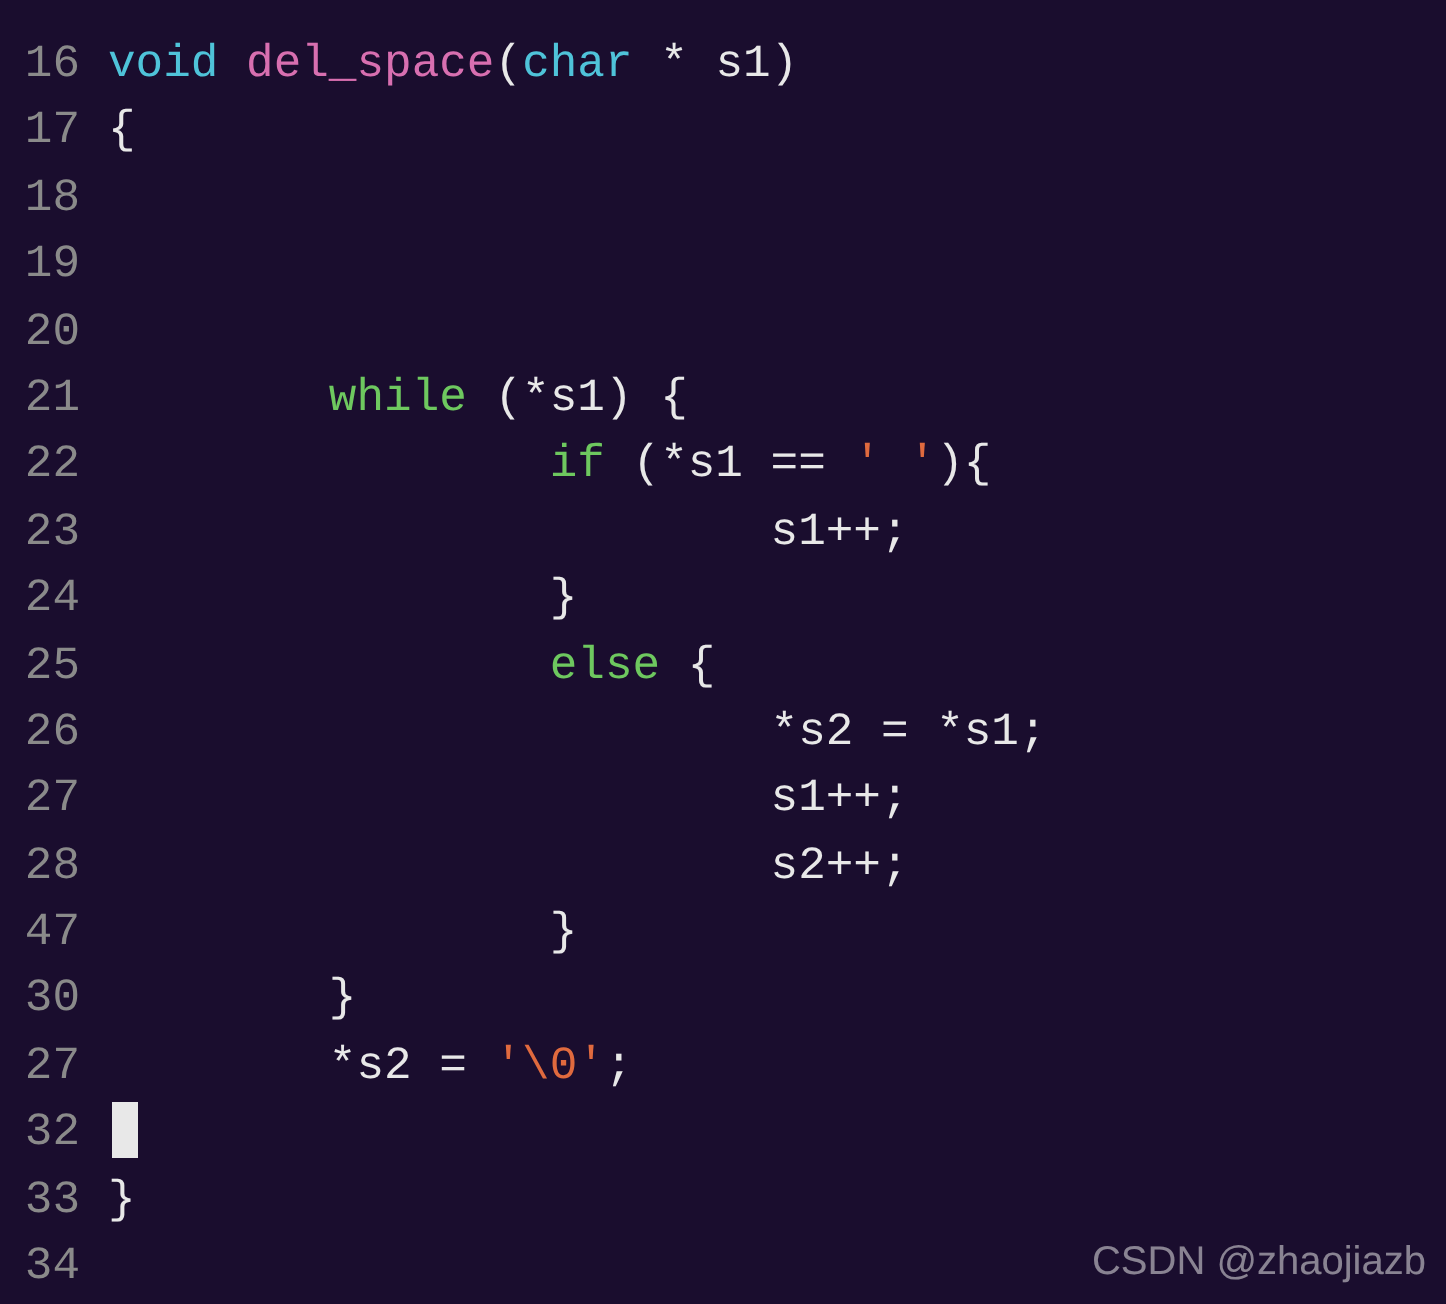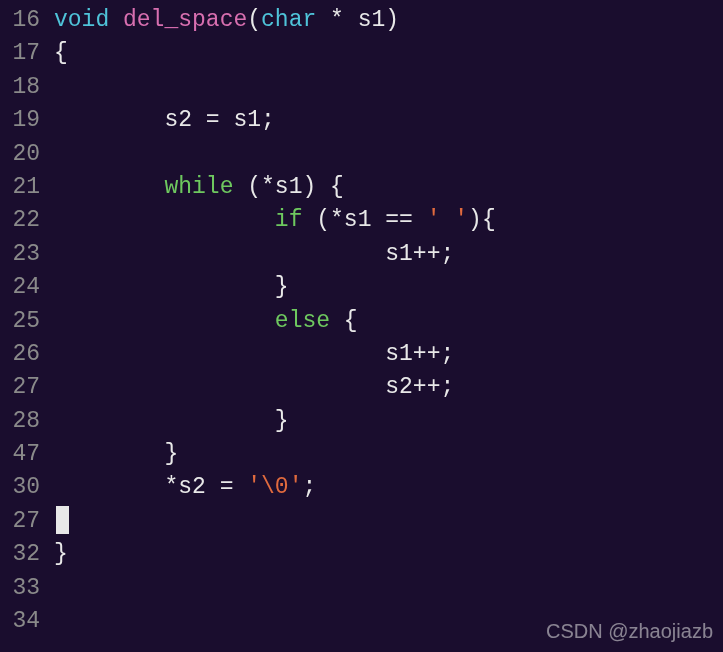--- a/index.html
+++ b/index.html
@@ -9,21 +9,21 @@
       font-size: 23px;
       line-height: 1.45;
       color: #e8e8e8;
       width: 723px;
       height: 652px;
       overflow: hidden;
       position: relative;
     }
     .editor {
       display: flex;
-      padding-top: 4px;
+      padding-top: 16px;
       justify-content: center;
     }
     .gutter {
       width: 46px;
       text-align: right;
       color: #8a8a8a;
       user-select: none;
       padding-right: 6px;
     }
     .code {
@@ -76,27 +76,28 @@
       <div class="line">30</div>
       <div class="line">27</div>
       <div class="line">32</div>
       <div class="line">33</div>
       <div class="line">34</div>
     </div>
   <div class="code" id="code">
       <div class="line"><span class="type">void </span><span class="fn">del_space</span><span class="punct">(</span><span class="type">char </span><span class="punct">* </span><span class="ident">s1</span><span class="punct">)</span></div>
       <div class="line"><span class="punct">{</span></div>
       <div class="line"><span></span></div>
-      <div class="line"><span>        </span><span class="ident">s2 = s1;</span></div>
+      <div class="line"><span>        </span></div>
       <div class="line"><span></span></div>
       <div class="line"><span>        </span><span class="kw">while </span><span class="punct">(*s1) {</span></div>
       <div class="line"><span>                </span><span class="kw">if </span><span class="punct">(*s1 == </span><span class="str">' '</span><span class="punct">){</span></div>
       <div class="line"><span>                        </span><span class="ident">s1++;</span></div>
       <div class="line"><span>                </span><span class="punct">}</span></div>
       <div class="line"><span>                </span><span class="kw">else </span><span class="punct">{</span></div>
+      <div class="line"><span>                        </span><span class="ident">*s2 = *s1;</span></div>
       <div class="line"><span>                        </span><span class="ident">s1++;</span></div>
       <div class="line"><span>                        </span><span class="ident">s2++;</span></div>
       <div class="line"><span>                </span><span class="punct">}</span></div>
       <div class="line"><span>        </span><span class="punct">}</span></div>
       <div class="line"><span>        </span><span class="ident">*s2 = </span><span class="str">'\0'</span><span class="punct">;</span></div>
       <div class="line"><span class="cursor"></span></div>
       <div class="line"><span class="punct">}</span></div>
     </div>
 </div>
 

